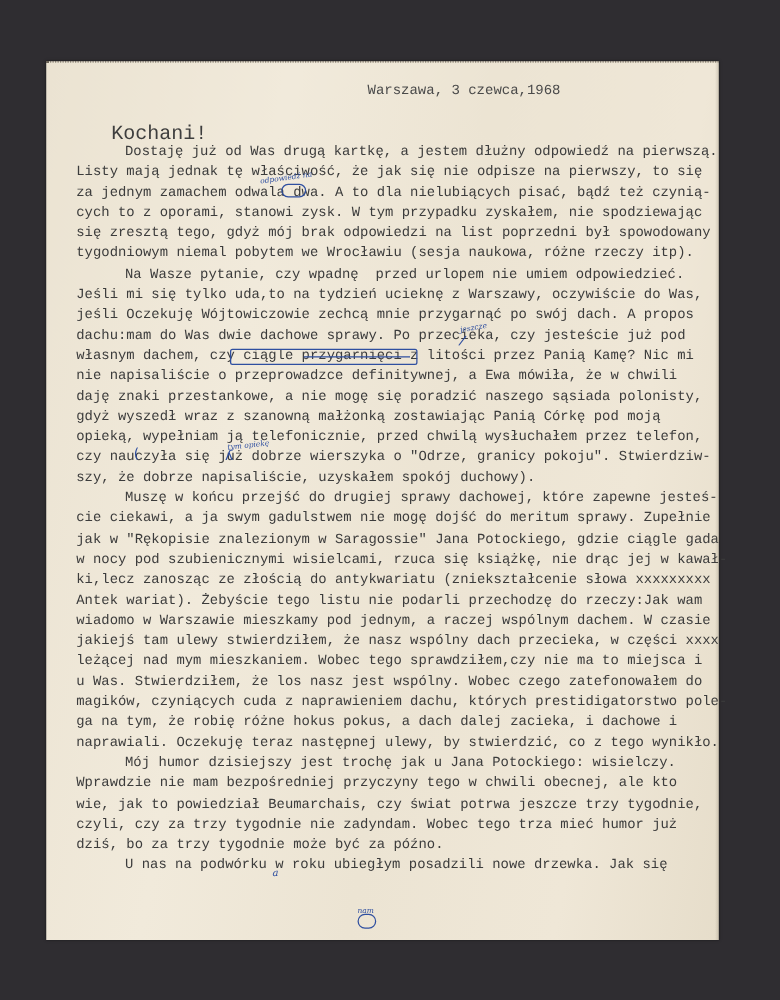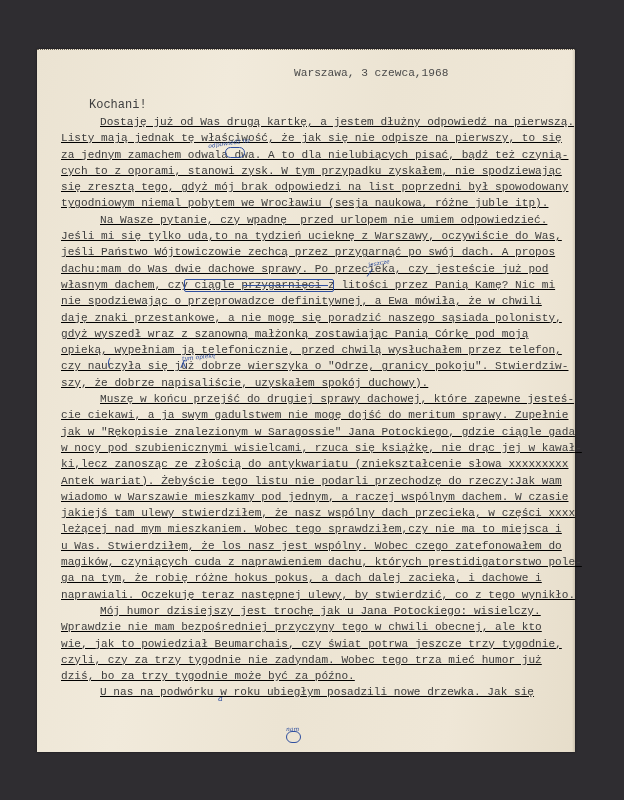--- a/index.html
+++ b/index.html
@@ -20,24 +20,24 @@
   .page::after {
     content: ""; position: absolute; right: 0; top: 0; bottom: 0; width: 3px;
     background: linear-gradient(90deg, rgba(0,0,0,0), rgba(120,110,90,0.25));
   }
   .date {
     position: absolute; left: 257px; top: 17px;
     font-size: 11.2px; color: #4a4a4a; white-space: pre;
   }
   .salutation {
     position: absolute; left: 52px; top: 48px;
-    font-size: 12px; color: #3e3e3e; white-space: pre;
+    font-size: 16px; color: #3e3e3e; white-space: pre;
   }
   .body-text {
-    position: absolute; left: 24px; top: 64px; width: 500px; text-decoration: underline;
+    position: absolute; left: 24px; top: 64px; width: 500px;
   }
   .line {
     display: block; height: 16.3px; line-height: 16.3px;
     font-size: 11.1px; color: #3c3c3c; white-space: pre;
     letter-spacing: 0.02px;
   }
   .line.indent { padding-left: 39px; }
   .annot {
     position: absolute; font-family: "DejaVu Serif", serif; font-style: italic;
     font-size: 6px; color: #2f4fa0; white-space: pre;
@@ -58,27 +58,27 @@
 
 <div class="page">
   <div class="date">Warszawa, 3 czewca,1968</div>
   <div class="salutation">Kochani!</div>
   <div class="body-text" id="body-text">
       <span class="line indent">Dostaję już od Was drugą kartkę, a jestem dłużny odpowiedź na pierwszą.</span>
       <span class="line">Listy mają jednak tę właściwość, że jak się nie odpisze na pierwszy, to się</span>
       <span class="line">za jednym zamachem odwala dwa. A to dla nielubiących pisać, bądź też czynią-</span>
       <span class="line">cych to z oporami, stanowi zysk. W tym przypadku zyskałem, nie spodziewając</span>
       <span class="line">się zresztą tego, gdyż mój brak odpowiedzi na list poprzedni był spowodowany</span>
-      <span class="line">tygodniowym niemal pobytem we Wrocławiu (sesja naukowa, różne juble itp).</span>
+      <span class="line">tygodniowym niemal pobytem we Wrocławiu (sesja naukowa, różne rzeczy itp).</span>
       <span class="line indent">Na Wasze pytanie, czy wpadnę  przed urlopem nie umiem odpowiedzieć.</span>
       <span class="line">Jeśli mi się tylko uda,to na tydzień ucieknę z Warszawy, oczywiście do Was,</span>
-      <span class="line">jeśli Państwo Wójtowiczowie zechcą przez przygarnąć po swój dach. A propos</span>
+      <span class="line">jeśli Oczekuję Wójtowiczowie zechcą mnie przygarnąć po swój dach. A propos</span>
       <span class="line">dachu:mam do Was dwie dachowe sprawy. Po przecieka, czy jesteście już pod</span>
       <span class="line">własnym dachem, czy ciągle przygarnięci z litości przez Panią Kamę? Nic mi</span>
-      <span class="line">nie spodziewając o przeprowadzce definitywnej, a Ewa mówiła, że w chwili</span>
+      <span class="line">nie napisaliście o przeprowadzce definitywnej, a Ewa mówiła, że w chwili</span>
       <span class="line">daję znaki przestankowe, a nie mogę się poradzić naszego sąsiada polonisty,</span>
       <span class="line">gdyż wyszedł wraz z szanowną małżonką zostawiając Panią Córkę pod moją</span>
       <span class="line">opieką, wypełniam ją telefonicznie, przed chwilą wysłuchałem przez telefon,</span>
       <span class="line">czy nauczyła się już dobrze wierszyka o "Odrze, granicy pokoju". Stwierdziw-</span>
       <span class="line">szy, że dobrze napisaliście, uzyskałem spokój duchowy).</span>
       <span class="line indent">Muszę w końcu przejść do drugiej sprawy dachowej, które zapewne jesteś-</span>
       <span class="line">cie ciekawi, a ja swym gadulstwem nie mogę dojść do meritum sprawy. Zupełnie</span>
       <span class="line">jak w "Rękopisie znalezionym w Saragossie" Jana Potockiego, gdzie ciągle gada</span>
       <span class="line">w nocy pod szubienicznymi wisielcami, rzuca się książkę, nie drąc jej w kawał-</span>
       <span class="line">ki,lecz zanosząc ze złością do antykwariatu (zniekształcenie słowa xxxxxxxxx</span>

